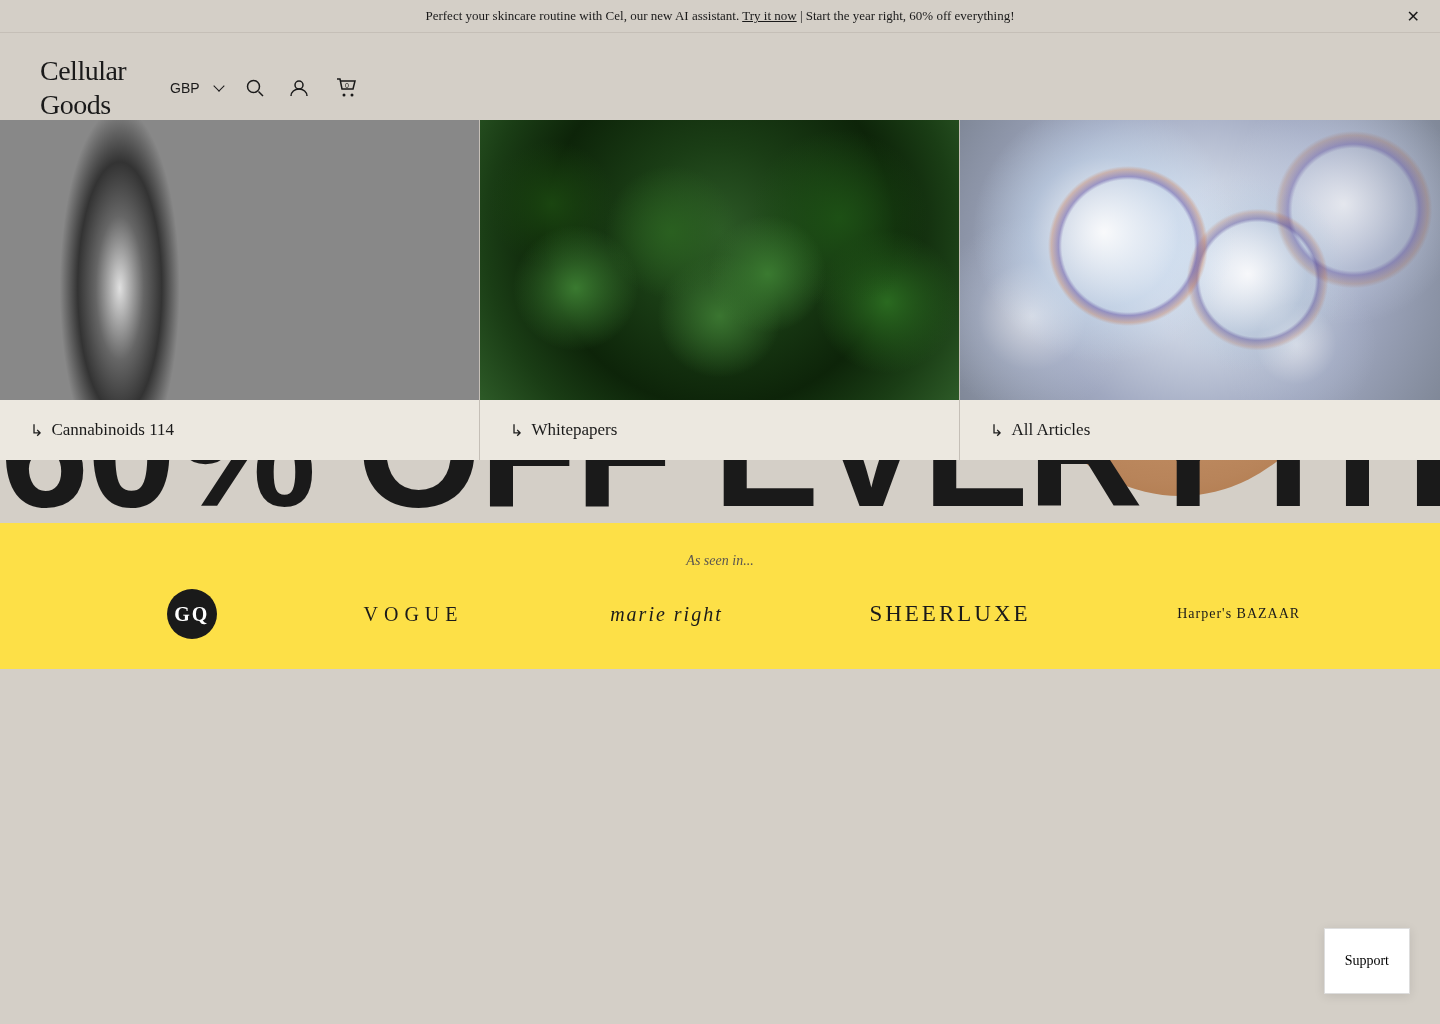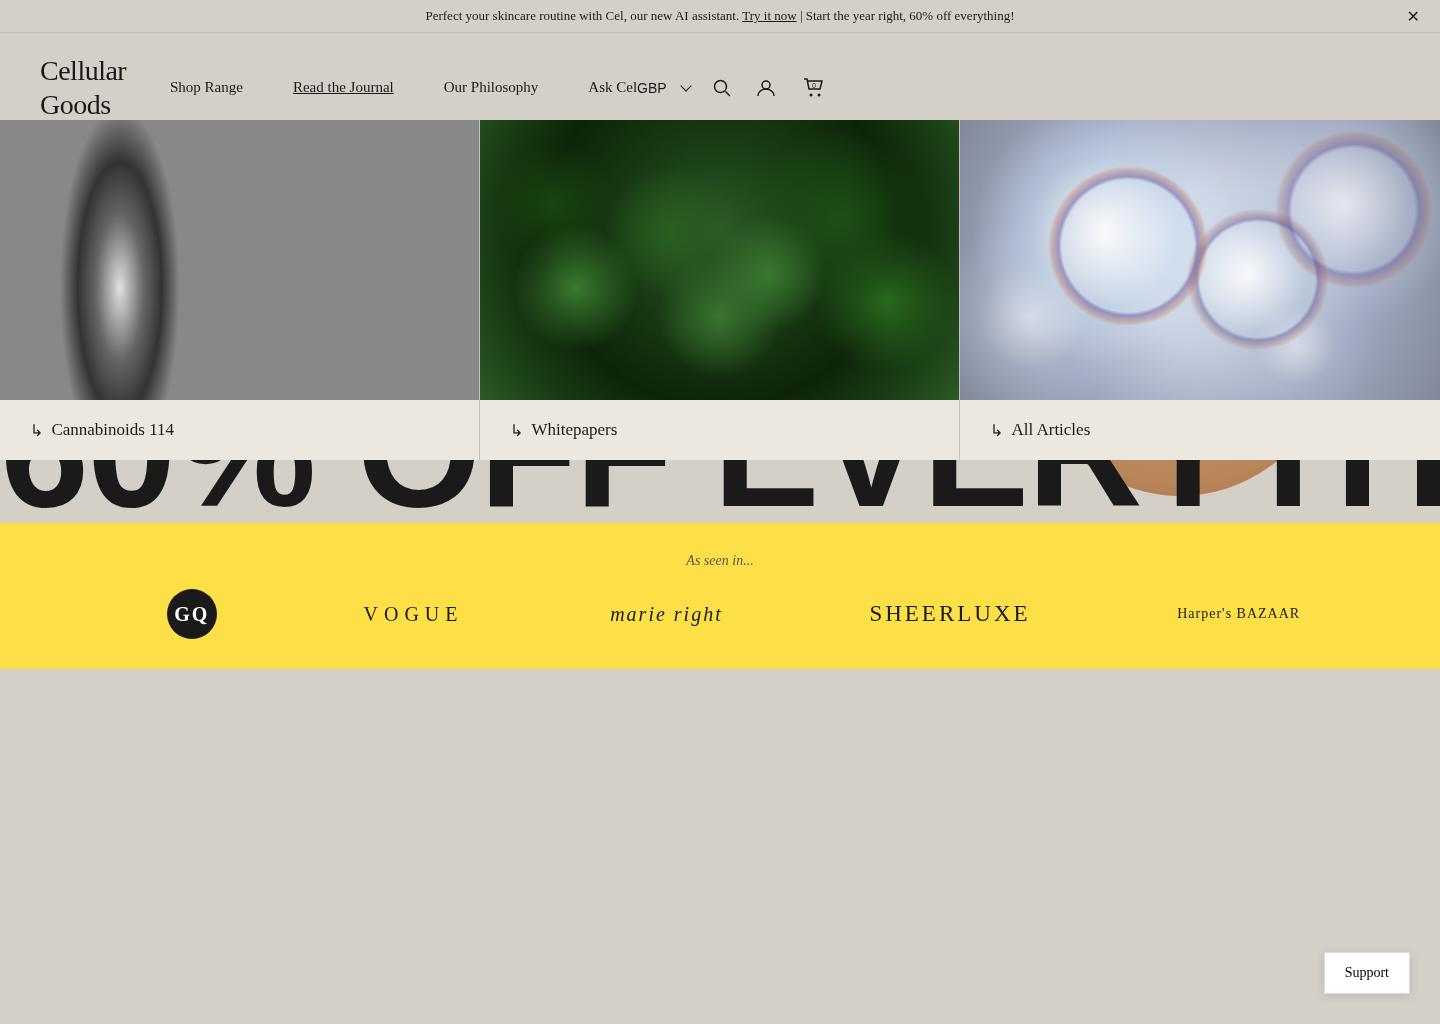--- a/index.html
+++ b/index.html
@@ -292,21 +292,21 @@
       font-weight: bold;
     }
 
     
     .support-btn {
       position: fixed;
       bottom: 30px;
       right: 30px;
       background: white;
       border: 1px solid #ddd;
-      padding: 12px 20px;
+      padding: 24px 20px;
       font-size: 14px;
       cursor: pointer;
       box-shadow: 0 2px 10px rgba(0,0,0,0.1);
       font-family: 'Georgia', serif;
       z-index: 1000;
     }
 
     .chevron-down {
       display: inline-block;
       width: 8px;
@@ -323,26 +323,20 @@
 <div class="announcement-bar">
   <span>Perfect your skincare routine with Cel, our new AI assistant.</span>
   <a href="#">Try it now</a>
   <span>| Start the year right, 60% off everything!</span>
   <button class="announcement-close">✕</button>
 </div>
 
 <header class="header">
   <div class="logo">Cellular Goods</div>
 
-  <nav class="nav">
-    <a href="#">Shop Range</a>
-    <a href="#" class="active">Read the Journal</a>
-    <a href="#">Our Philosophy</a>
-    <a href="#">Ask Cel</a>
-  </nav>
 
   <div class="header-right">
     <button class="currency-selector">
       <span>GBP</span>
       <span class="chevron-down"></span>
     </button>
     <div class="header-icon">
       <svg width="20" height="20" viewBox="0 0 20 20" fill="none">
         <circle cx="8.5" cy="8.5" r="6" stroke="#1a1a1a" stroke-width="1.5"></circle>
         <line x1="13.5" y1="13.5" x2="18" y2="18" stroke="#1a1a1a" stroke-width="1.5"></line>

